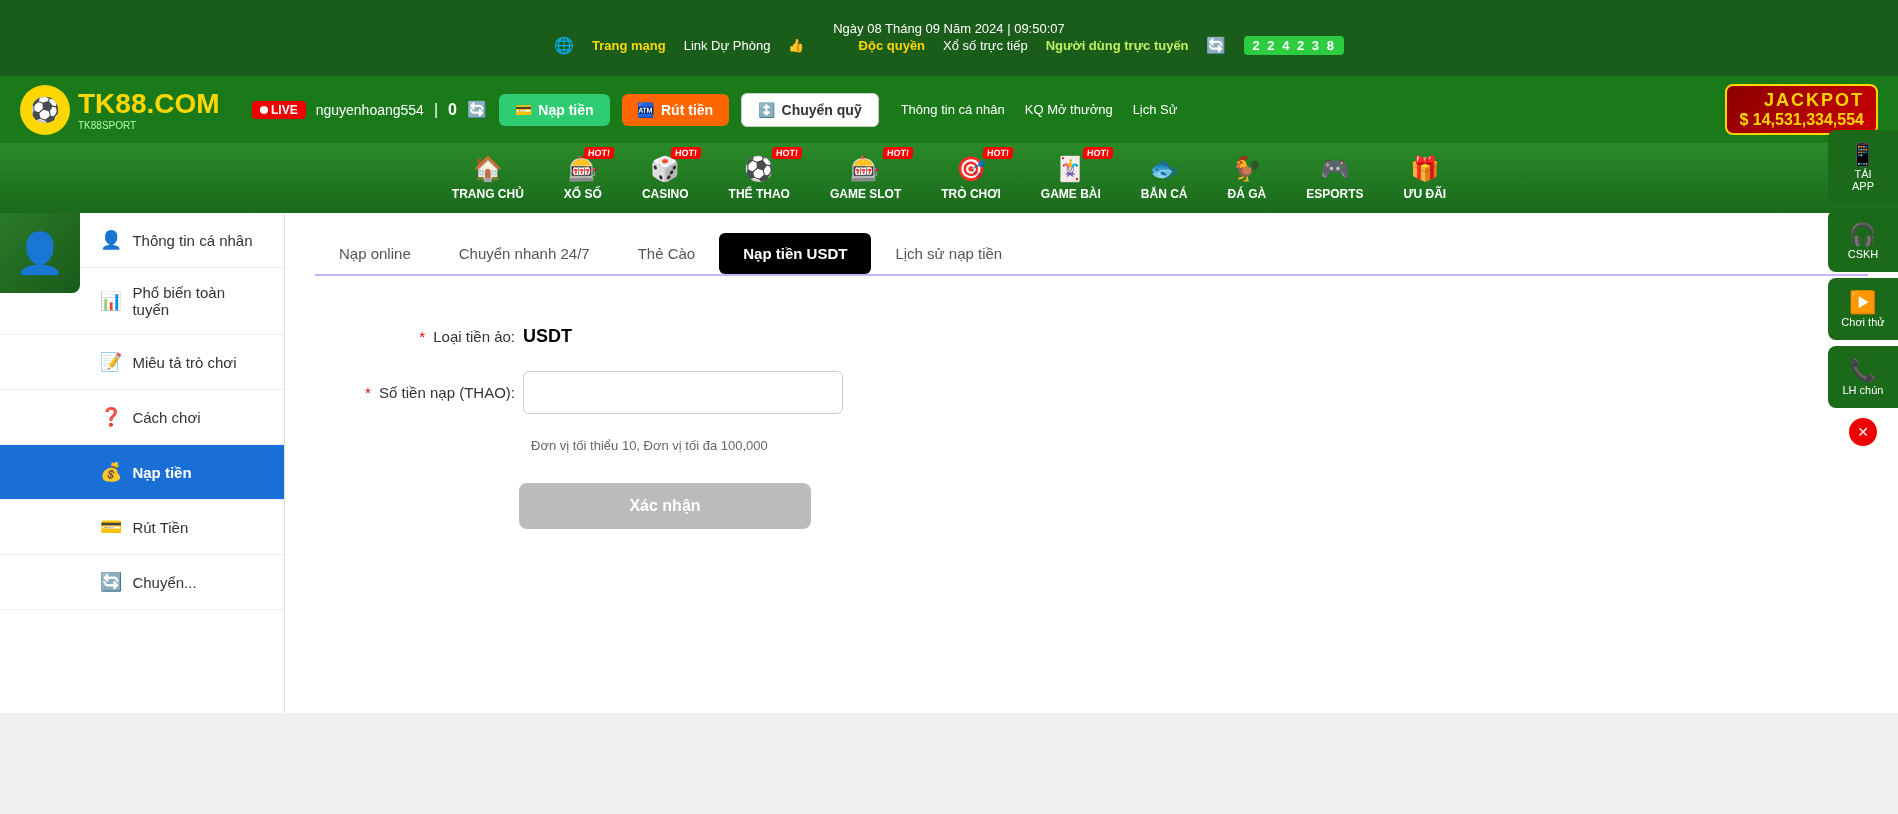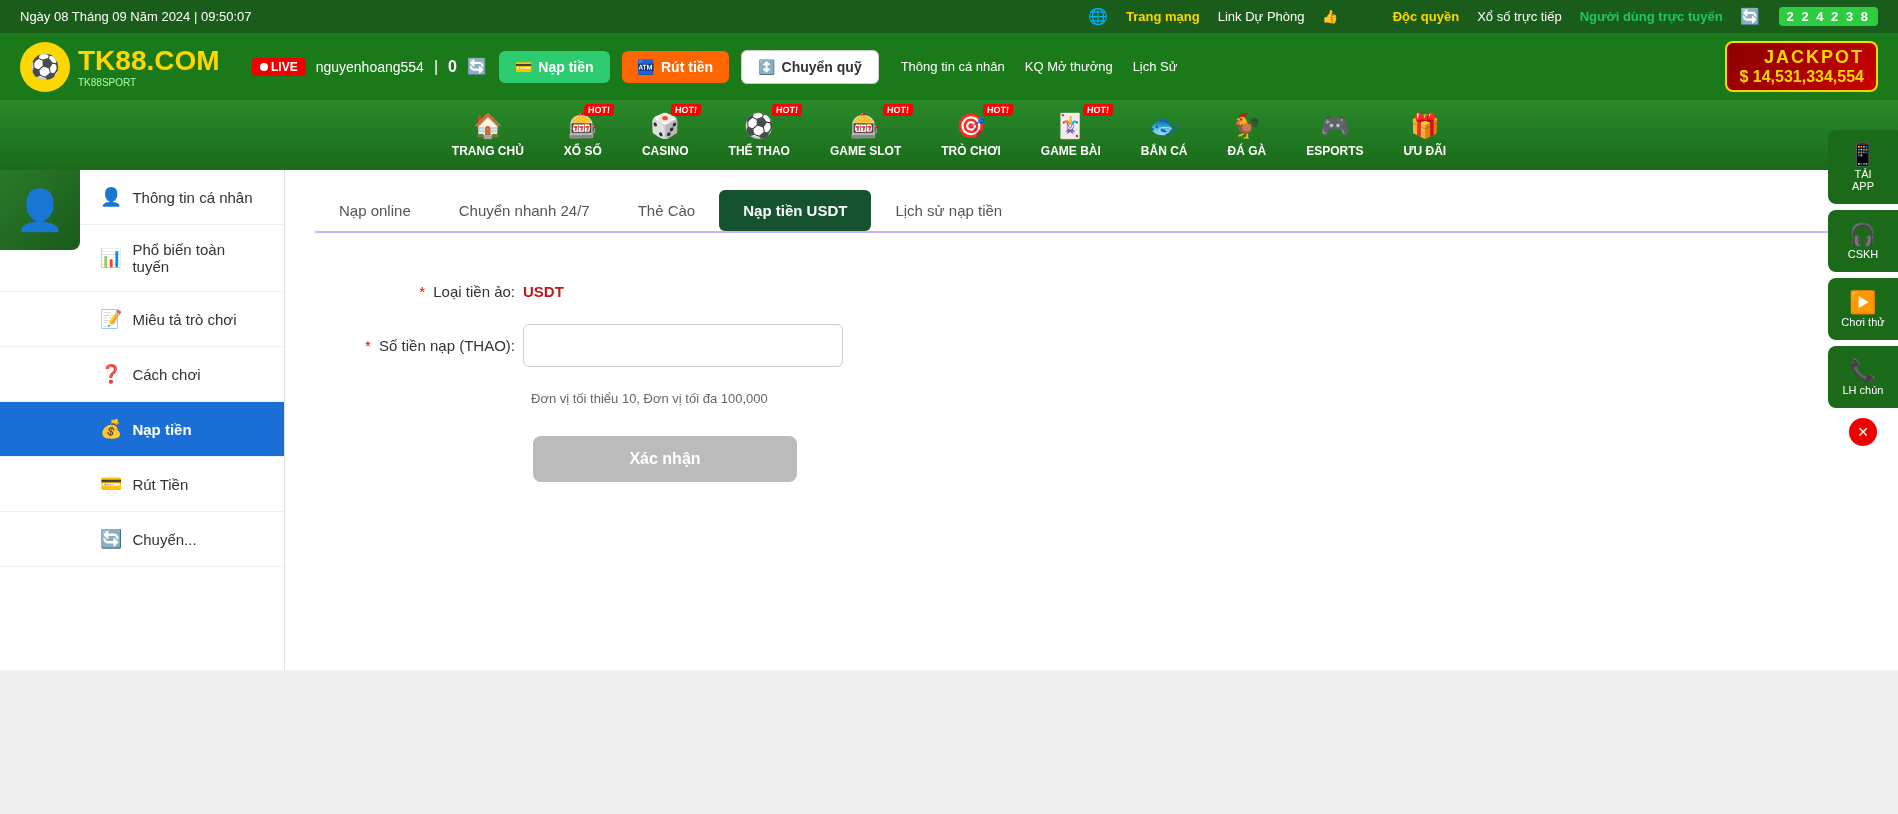--- a/index.html
+++ b/index.html
@@ -5,31 +5,32 @@
     * { margin: 0; padding: 0; box-sizing: border-box; }
     body { font-family: Arial, sans-serif; background: #f0f0f0; width: 1898px; overflow-x: hidden; }
 
     
     .top-bar {
       background: #1a5c1a;
       color: #fff;
       display: flex;
       align-items: center;
       justify-content: space-between;
-      padding: 7px 20px;
+      padding: 21px 20px;
       font-size: 13px;
+      flex-direction: column;
     }
     .top-bar-left { display: flex; align-items: center; gap: 8px; }
     .top-bar-right { display: flex; align-items: center; gap: 18px; }
     .top-bar .globe-icon { color: #ffd700; font-size: 16px; }
     .top-bar .trang-mang { color: #ffd700; font-weight: bold; cursor: pointer; }
     .top-bar .link-du-phong { color: #fff; cursor: pointer; }
     .top-bar .doc-quyen { color: #ffd700; font-weight: bold; margin-left: 36px; }
     .top-bar .xo-so-truc-tiep { color: #fff; }
-    .top-bar .nguoi-dung { color: #22c55e; font-weight: bold; }
+    .top-bar .nguoi-dung { color: #bef264; font-weight: bold; }
     .top-bar .online-count {
       background: #2ecc40;
       color: #fff;
       border-radius: 4px;
       padding: 2px 8px;
       font-weight: bold;
       letter-spacing: 2px;
     }
     .refresh-icon { color: #fff; font-size: 16px; cursor: pointer; }
 
@@ -189,56 +190,56 @@
     .tab {
       padding: 12px 24px;
       font-size: 15px;
       color: #555;
       cursor: pointer;
       border: none;
       background: none;
       white-space: nowrap;
     }
     .tab.active {
-      background: #14532d;
+      background: #000000;
       color: #fff;
       border-radius: 6px;
       font-weight: bold;
     }
 
     
     .form-section { max-width: 700px; padding: 20px 0; }
     .form-row {
       display: flex;
       align-items: center;
       margin-bottom: 24px;
       gap: 8px;
     }
     .form-label {
       font-size: 15px;
       color: #333;
       min-width: 200px;
       text-align: right;
     }
     .form-label .required { color: #e00; margin-right: 4px; }
-    .form-value { font-size: 15px; color: #b91c1c; font-weight: bold; }
+    .form-value { font-size: 18px; color: #000000; font-weight: bold; }
     .form-input {
       width: 320px;
       padding: 12px 14px;
       border: 1px solid #ccc;
       border-radius: 6px;
       font-size: 15px;
       outline: none;
     }
     .form-hint { font-size: 13px; color: #666; margin-left: 216px; margin-bottom: 20px; }
 
     .confirm-btn {
       display: block;
       margin: 30px auto;
-      width: 264px;
+      width: 292px;
       padding: 14px;
       background: #bbb;
       color: #fff;
       font-size: 16px;
       font-weight: bold;
       border: none;
       border-radius: 8px;
       cursor: pointer;
       text-align: center;
     }

